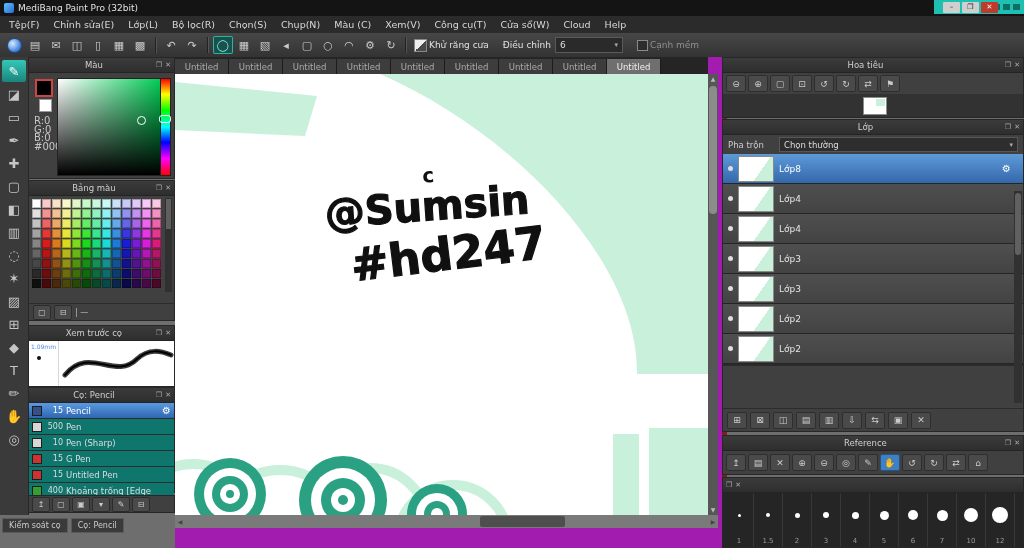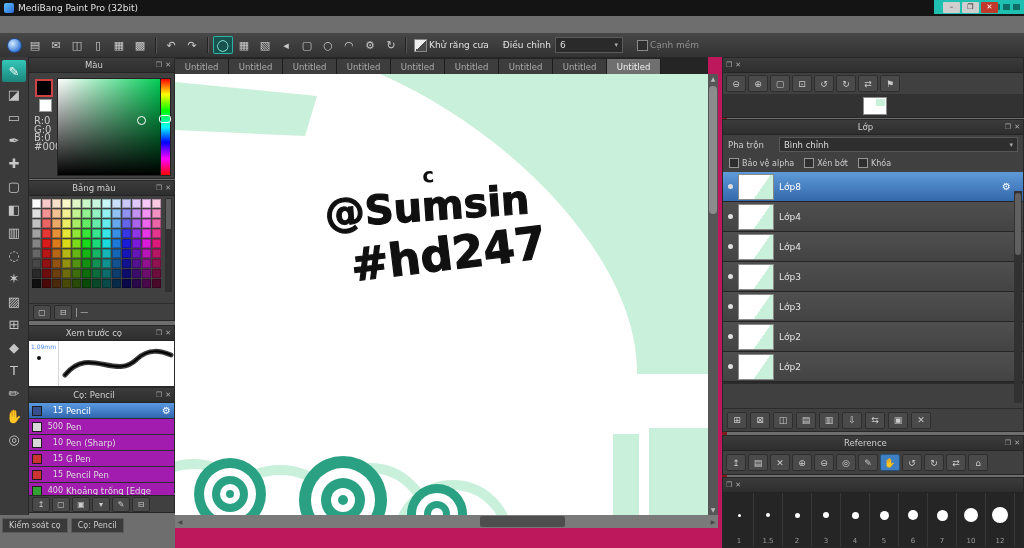--- a/index.html
+++ b/index.html
@@ -63,31 +63,31 @@
   .pal-footer{margin-top:auto;height:16px;display:flex;align-items:center;gap:3px;padding:0 4px;border-top:1px solid #2c2c2c;font-size:8px;color:#bbb;}
   .mini-btn{width:16px;height:13px;background:#4a4a4a;border:1px solid #2c2c2c;color:#ccc;font-size:8px;display:flex;align-items:center;justify-content:center;border-radius:2px;}
   
   #panel-preview{top:268px;height:62px;}
   .preview-body{flex:1;background:#fff;display:flex;}
   .preview-side{width:26px;border-right:1px solid #d8d8d8;padding:2px;}
   .preview-mm{font-size:6px;color:#4a8ae0;}
   .preview-dot{width:4px;height:4px;border-radius:50%;background:#111;margin:6px 0 0 6px;}
   
   #panel-brush{top:330px;height:106px;}
-  .brush-row{height:15px;display:flex;align-items:center;gap:3px;padding:0 3px;background:#a21caf;border-bottom:1px solid #2d2d2d;font-size:8.5px;color:#ddd;}
+  .brush-row{height:15px;display:flex;align-items:center;gap:3px;padding:0 3px;background:#0f766e;border-bottom:1px solid #2d2d2d;font-size:8.5px;color:#ddd;}
   .brush-row.selected{background:linear-gradient(#5a9ae0,#2f66b0);color:#fff;}
   .chip{width:8px;height:8px;border:1px solid #1d1d1d;flex:0 0 8px;}
   .bsize{width:18px;text-align:right;font-size:8px;}
   .bname{flex:1;white-space:nowrap;overflow:hidden;}
   .gear{margin-left:auto;font-size:10px;color:#fff;}
   .brush-footer{position:absolute;left:0;top:438px;width:147px;height:18px;background:#404040;border:1px solid #272727;box-sizing:border-box;display:flex;gap:2px;align-items:center;padding:0 3px;}
   .status-chips{position:absolute;left:2px;top:461px;display:flex;gap:3px;z-index:8;}
   .chip-tab{background:#3a3a3a;border:1px solid #5a5a5a;color:#ccc;font-size:8px;padding:2px 6px;}
   
-  .canvas-area{position:absolute;left:175px;top:0;width:547px;bottom:0;background:#be185d;border-right:5px solid #7f1d1d;}
+  .canvas-area{position:absolute;left:175px;top:0;width:547px;bottom:0;background:#a21caf;border-right:5px solid #7f1d1d;}
   .tabbar{position:absolute;top:0;left:0;width:533px;height:17px;background:#252525;display:flex;align-items:flex-end;}
   .tab{width:53px;height:15px;background:#3d3d3d;border-right:1px solid #1c1c1c;color:#ababab;font-size:8.5px;display:flex;align-items:center;justify-content:center;}
   .tab.active{background:#6f6f6f;color:#f0f0f0;}
   .viewport{position:absolute;left:0;top:17px;width:533px;height:441px;background:#fff;overflow:hidden;}
   .mint{fill:var(--mint);}
   .wave{fill:var(--wave);}
   .wwhite{fill:#fff;}
   .cloud{fill:#fff;stroke:var(--mint);stroke-width:10;}
   .vscroll{position:absolute;left:533px;top:17px;width:10px;height:441px;background:#565656;font-size:6px;color:#bbb;text-align:center;}
   .vthumb{position:absolute;left:1px;top:12px;width:8px;height:128px;background:#8c8c8c;border-radius:4px;}
@@ -149,20 +149,34 @@
       <span class="mini-sq"></span>
       <span class="mini-sq"></span>
     </span>
     <span class="win-buttons">
       <span class="win-btn">–</span>
       <span class="win-btn">❐</span>
       <span class="win-btn close">✕</span>
     </span>
   </div>
 
+  <div class="menubar">
+      <div class="menu-item">Tệp(F)</div>
+      <div class="menu-item">Chỉnh sửa(E)</div>
+      <div class="menu-item">Lớp(L)</div>
+      <div class="menu-item">Bộ lọc(R)</div>
+      <div class="menu-item">Chọn(S)</div>
+      <div class="menu-item">Chụp(N)</div>
+      <div class="menu-item">Màu (C)</div>
+      <div class="menu-item">Xem(V)</div>
+      <div class="menu-item">Công cụ(T)</div>
+      <div class="menu-item">Cửa sổ(W)</div>
+      <div class="menu-item">Cloud</div>
+      <div class="menu-item">Help</div>
+    </div>
 
   <div class="toolbar">
     <div class="tb-buttons">
         <span class="tb-btn">
           <span class="round-dot"></span>
         </span>
         <span class="tb-btn">▤</span>
         <span class="tb-btn">✉</span>
         <span class="tb-btn">◫</span>
         <span class="tb-btn">▯</span>
@@ -429,21 +443,21 @@
               <span class="bname">Pen (Sharp)</span>
             </div>
             <div class="brush-row">
               <span class="chip" style="background: rgb(204, 51, 51);"></span>
               <span class="bsize">15</span>
               <span class="bname">G Pen</span>
             </div>
             <div class="brush-row">
               <span class="chip" style="background: rgb(204, 51, 51);"></span>
               <span class="bsize">15</span>
-              <span class="bname">Pencil Pen</span>
+              <span class="bname">Untitled Pen</span>
             </div>
             <div class="brush-row">
               <span class="chip" style="background: rgb(51, 160, 51);"></span>
               <span class="bsize">400</span>
               <span class="bname">Khoảng trống [Edge</span>
             </div>
           </div>
       </div>
 
       <div class="brush-footer">
@@ -528,20 +542,21 @@
         <span class="harrow">◀</span>
         <div class="hthumb"></div>
         <span class="harrow right">▶</span>
       </div>
     </div>
 
     <div class="rightcol">
 
       <div class="rpanel" id="panel-nav">
         <div class="panel-title">
+          <span class="pt-label">Hoa tiêu</span>
           <span class="pt-icons">
             <span>❐</span>
             <span>✕</span>
           </span>
         </div>
         <div class="nav-icons">
             <span class="nav-btn">⊖</span>
             <span class="nav-btn">⊕</span>
             <span class="nav-btn">▢</span>
             <span class="nav-btn">⊡</span>
@@ -559,37 +574,23 @@
         <div class="panel-title">
           <span class="pt-label">Lớp</span>
           <span class="pt-icons">
             <span>❐</span>
             <span>✕</span>
           </span>
         </div>
         <div class="lp-row">
           <span class="lp-label">Pha trộn</span>
           <span class="dd">
-            <span>Bình chỉnh</span>
+            <span>Chọn thường</span>
             <span class="dd-arrow">▾</span>
           </span>
-        </div>
-        <div class="checks-row">
-          <span class="check-item">
-              <span class="cb"></span>
-              <span>Bảo vệ alpha</span>
-            </span>
-          <span class="check-item">
-              <span class="cb"></span>
-              <span>Xén bớt</span>
-            </span>
-          <span class="check-item">
-              <span class="cb"></span>
-              <span>Khóa</span>
-            </span>
         </div>
         <div class="layer-list">
             <div class="layer-row selected">
               <span class="vis-dot"></span>
               <span class="layer-thumb"></span>
               <span class="layer-name">Lớp8</span>
               <span class="gear">⚙</span>
             </div>
             <div class="layer-row">
               <span class="vis-dot"></span>

